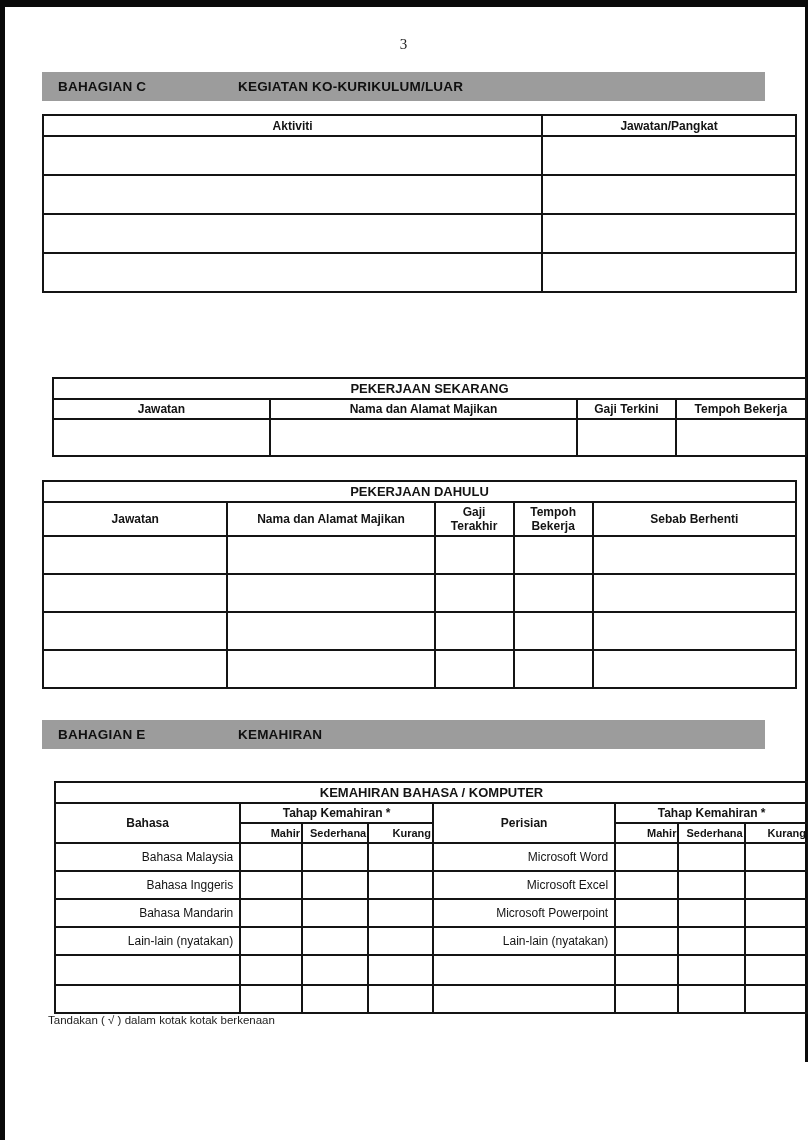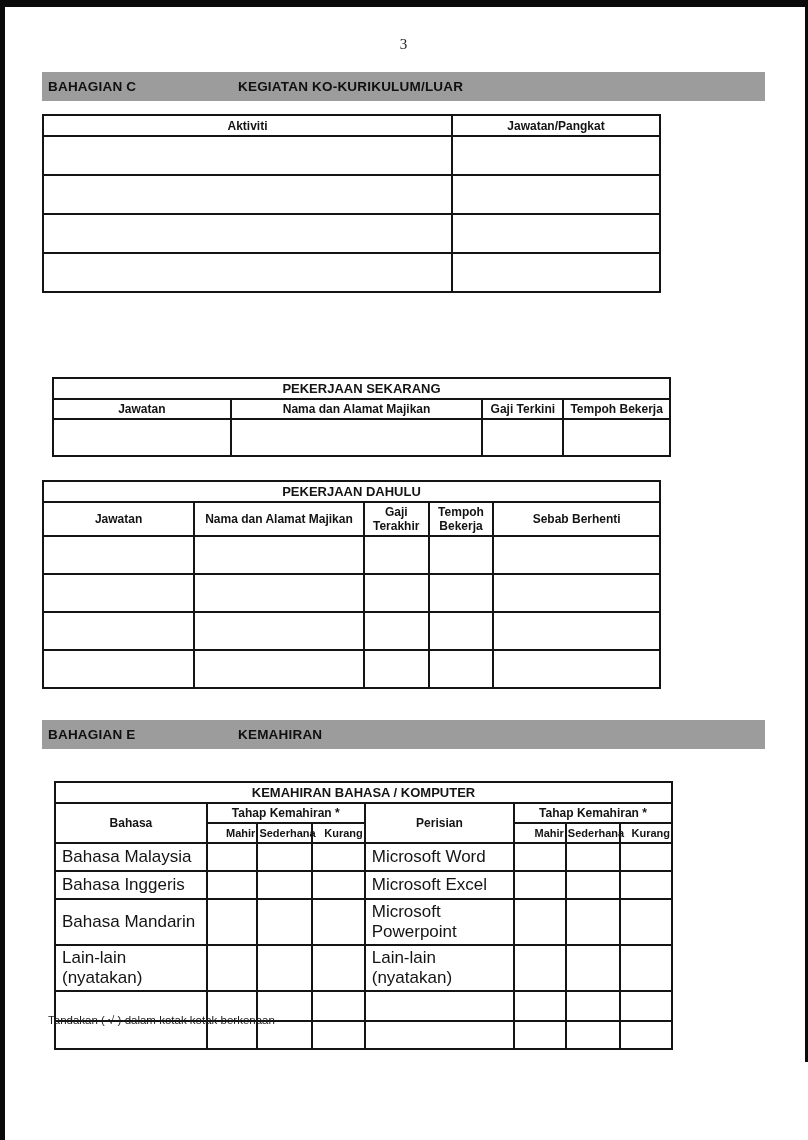--- a/index.html
+++ b/index.html
@@ -25,33 +25,33 @@
     font-size:15px; color:#222;
   }
 
   .bar {
     position:absolute; left:42px; width:723px; height:29px;
     background:var(--bar-gray, #9c9c9c);
     display:flex; align-items:center;
     font-weight:bold; font-size:13.5px; color:#101010;
     letter-spacing:0.2px;
   }
-  .bar-label { display:inline-block; padding-left:6px; width:156px; }
+  .bar-label { display:inline-block; padding-left:16px; width:156px; }
   .bar-title { display:inline-block;padding-left:40px; }
 
   table {
-    position:absolute; left:42px; width:619px;
+    position:absolute; left:42px; width:755px;
     border-collapse:collapse; table-layout:fixed;
     font-size:12px; color:#141414;
   }
   table, th, td { border:2px solid #141414; }
   th { font-weight:bold; text-align:center; padding:2px 3px; }
   td { padding:2px 6px; }
   .tbl-title th { font-size:13px; height:21px; }
-  .cell-label { text-align:left; font-weight:normal; font-size:17px;border-radius:10px; }
+  .cell-label { text-align:right; font-weight:normal; font-size:12px;border-radius:10px; }
   .sub-h { font-size:11px; padding:1px 1px;text-align:right; }
 
   #tbl-koku { top:114px; }
   #tbl-koku th { height:21px; }
   #tbl-koku td { height:39px; }
 
   #tbl-ps { top:377px;margin-left:10px; }
   #tbl-ps th.col-h { height:20px; }
   #tbl-ps td { height:37px; }
 

